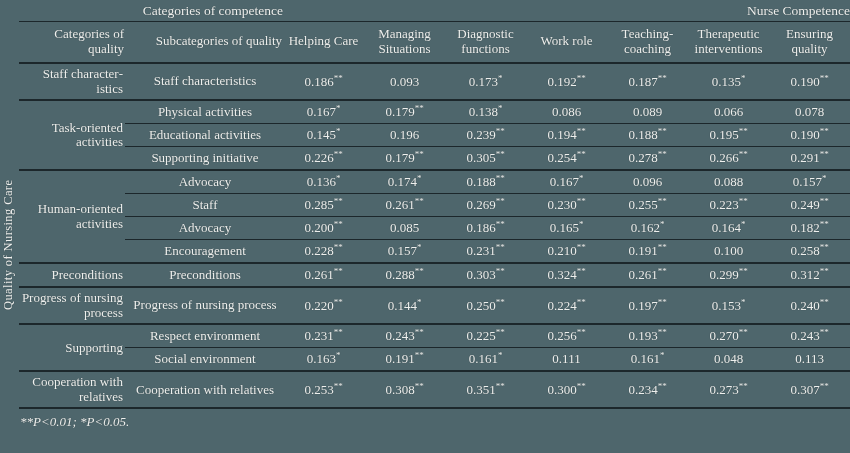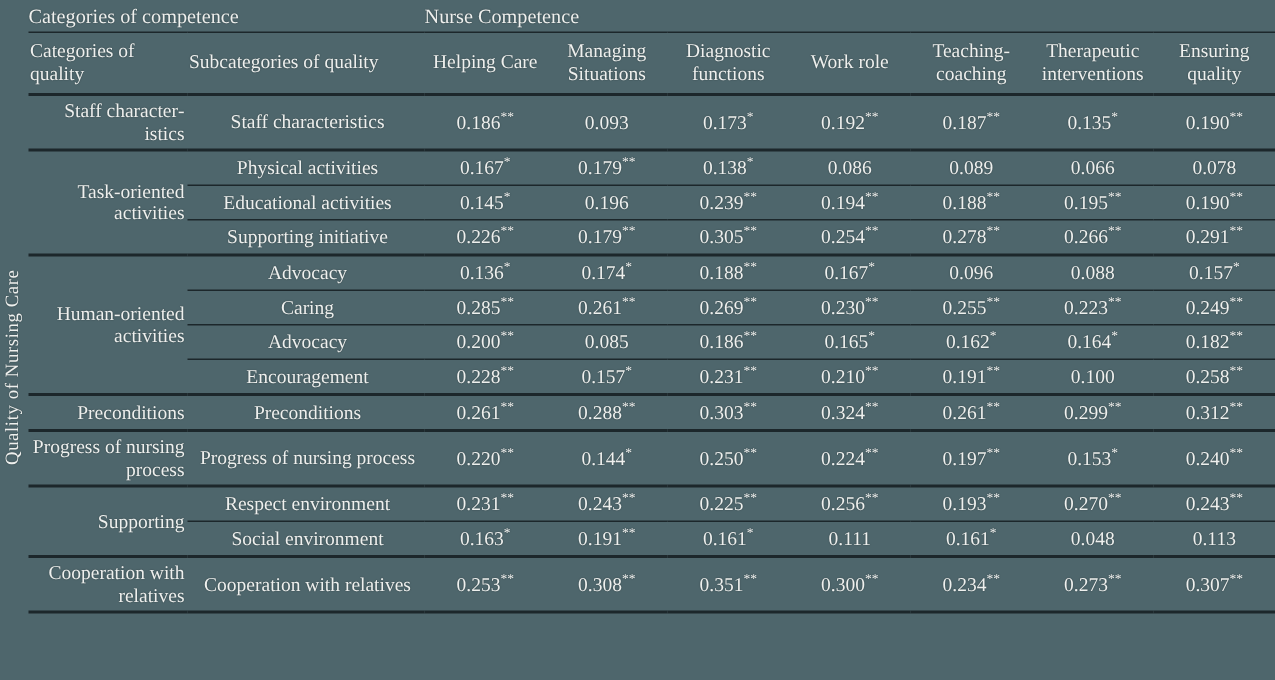--- a/index.html
+++ b/index.html
@@ -23,29 +23,29 @@
     font-size:12.5px;letter-spacing:0.4px;white-space:nowrap;
     text-shadow:0 0 1px rgba(0,0,0,0.45);
   }
   .table-wrap{position:absolute;left:19px;top:2px;width:831px;}
   table{
     border-collapse:collapse;table-layout:fixed;width:831px;
     text-shadow:0 0 1px rgba(0,0,0,0.45);
   }
   th,td{padding:2px 2px;vertical-align:middle;font-weight:normal;}
   .span-th{
-    font-size:13.5px;text-align:left;padding:1px 0 2px 0;
+    font-size:13.5px;text-align:right;padding:1px 0 2px 0;
     border-bottom:1.5px solid var(--line);
   }
   .col-row th{
     font-size:13px;text-align:center;line-height:1.12;
     padding:5px 1px 6px 1px;
     border-bottom:2.5px solid var(--line);
   }
-  th.left-h{text-align:left;}
+  th.left-h{text-align:right;}
   td.cat{font-size:13px;text-align:right;line-height:1.12;padding-left:2px;}
   td.sub{font-size:13px;text-align:center;line-height:1.12;padding-left:4px;}
   td.val{font-size:13px;text-align:center;white-space:nowrap;}
   td.val sup{font-size:9px;line-height:0;}
   tr.group-start td{border-top:2px solid var(--line);}
   tr.inner-row td{border-top:1px solid var(--line);}
   tr.data-row td{padding-top:3px;padding-bottom:3px;}
   tbody{border-bottom:2.5px solid var(--line);}
   .footnote{
     margin:5px 0 0 1px;font-size:13px;font-style:italic;
@@ -137,21 +137,21 @@
             <td class="sub">Advocacy</td>
             <td class="val">0.136<sup>*</sup></td>
             <td class="val">0.174<sup>*</sup></td>
             <td class="val">0.188<sup>**</sup></td>
             <td class="val">0.167<sup>*</sup></td>
             <td class="val">0.096</td>
             <td class="val">0.088</td>
             <td class="val">0.157<sup>*</sup></td>
           </tr>
           <tr class="data-row inner-row">
-            <td class="sub">Caring</td>
+            <td class="sub">Staff</td>
             <td class="val">0.285<sup>**</sup></td>
             <td class="val">0.261<sup>**</sup></td>
             <td class="val">0.269<sup>**</sup></td>
             <td class="val">0.230<sup>**</sup></td>
             <td class="val">0.255<sup>**</sup></td>
             <td class="val">0.223<sup>**</sup></td>
             <td class="val">0.249<sup>**</sup></td>
           </tr>
           <tr class="data-row inner-row">
             <td class="sub">Advocacy</td>
@@ -223,14 +223,15 @@
             <td class="val">0.308<sup>**</sup></td>
             <td class="val">0.351<sup>**</sup></td>
             <td class="val">0.300<sup>**</sup></td>
             <td class="val">0.234<sup>**</sup></td>
             <td class="val">0.273<sup>**</sup></td>
             <td class="val">0.307<sup>**</sup></td>
           </tr>
         </tbody>
     </table>
 
+    <div class="footnote">**P&lt;0.01; *P&lt;0.05.</div>
   </div>
 </div>
 
 </body></html>

